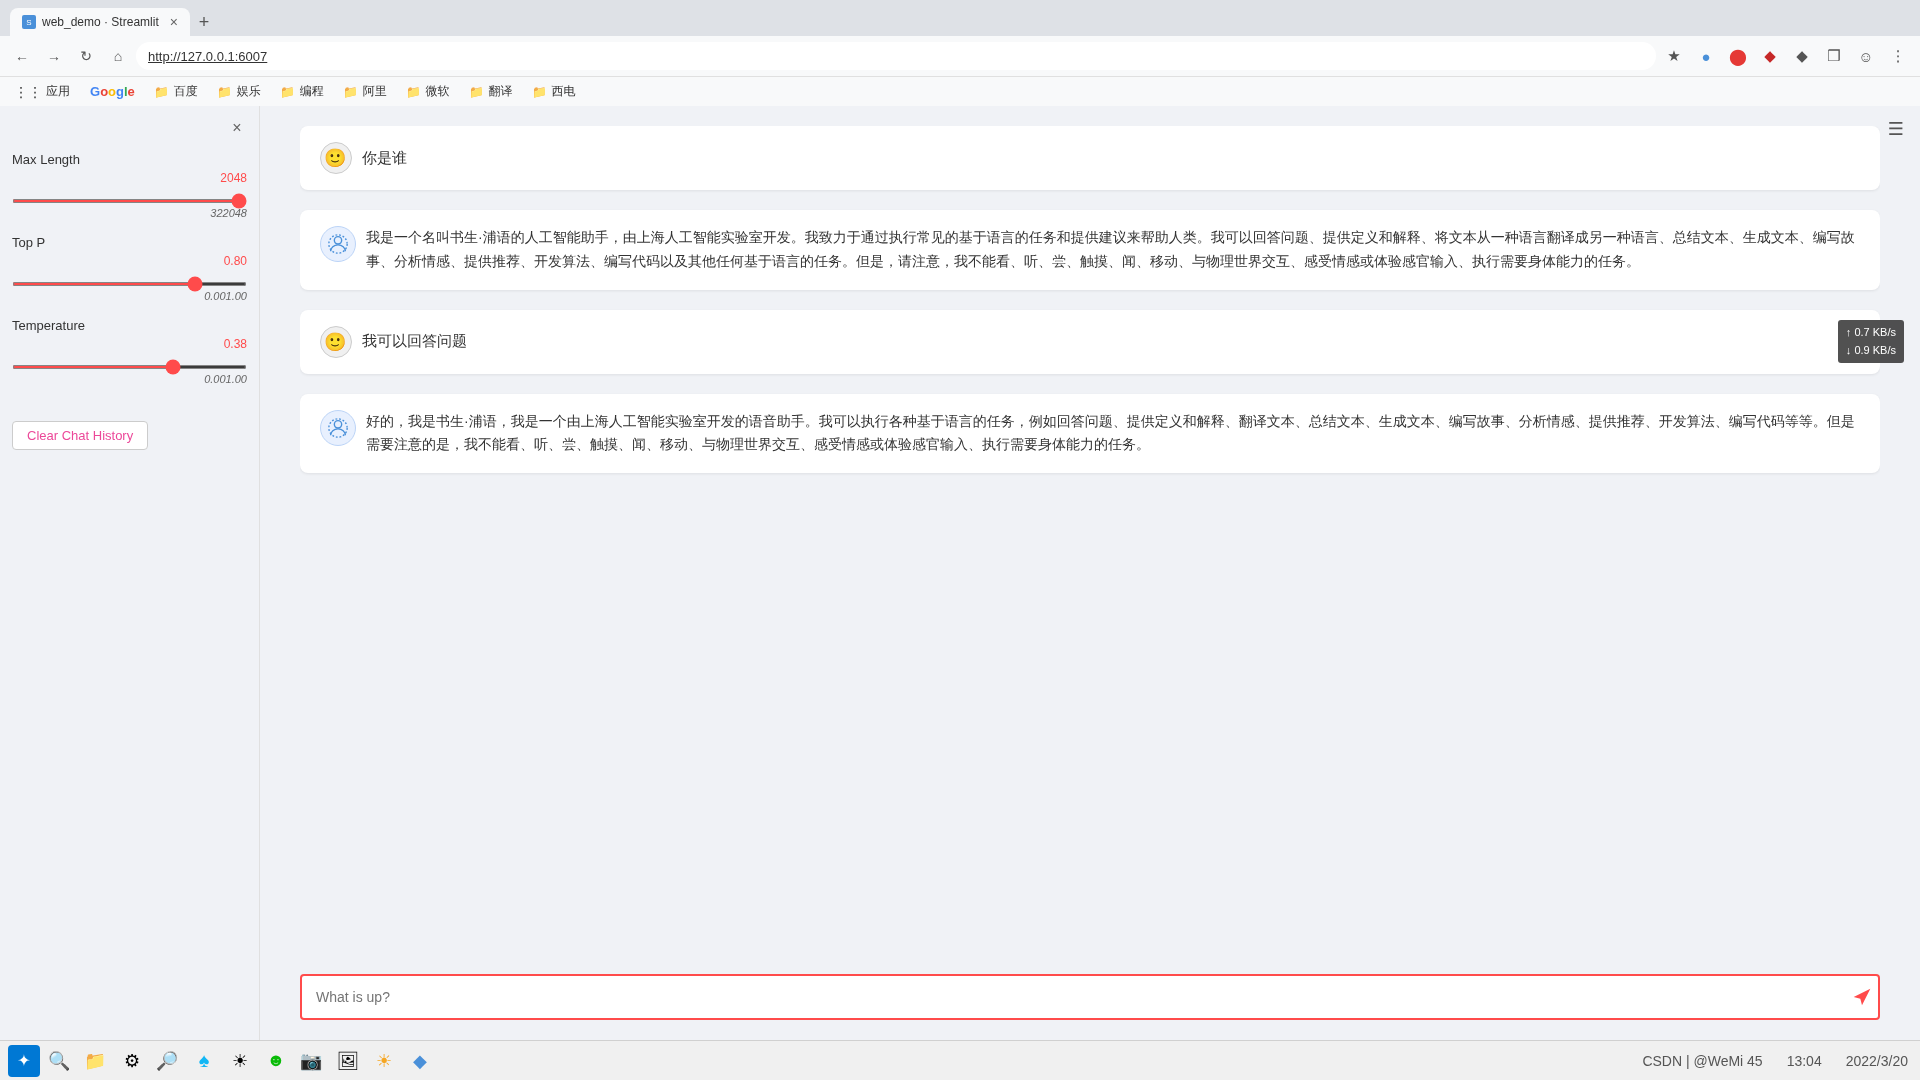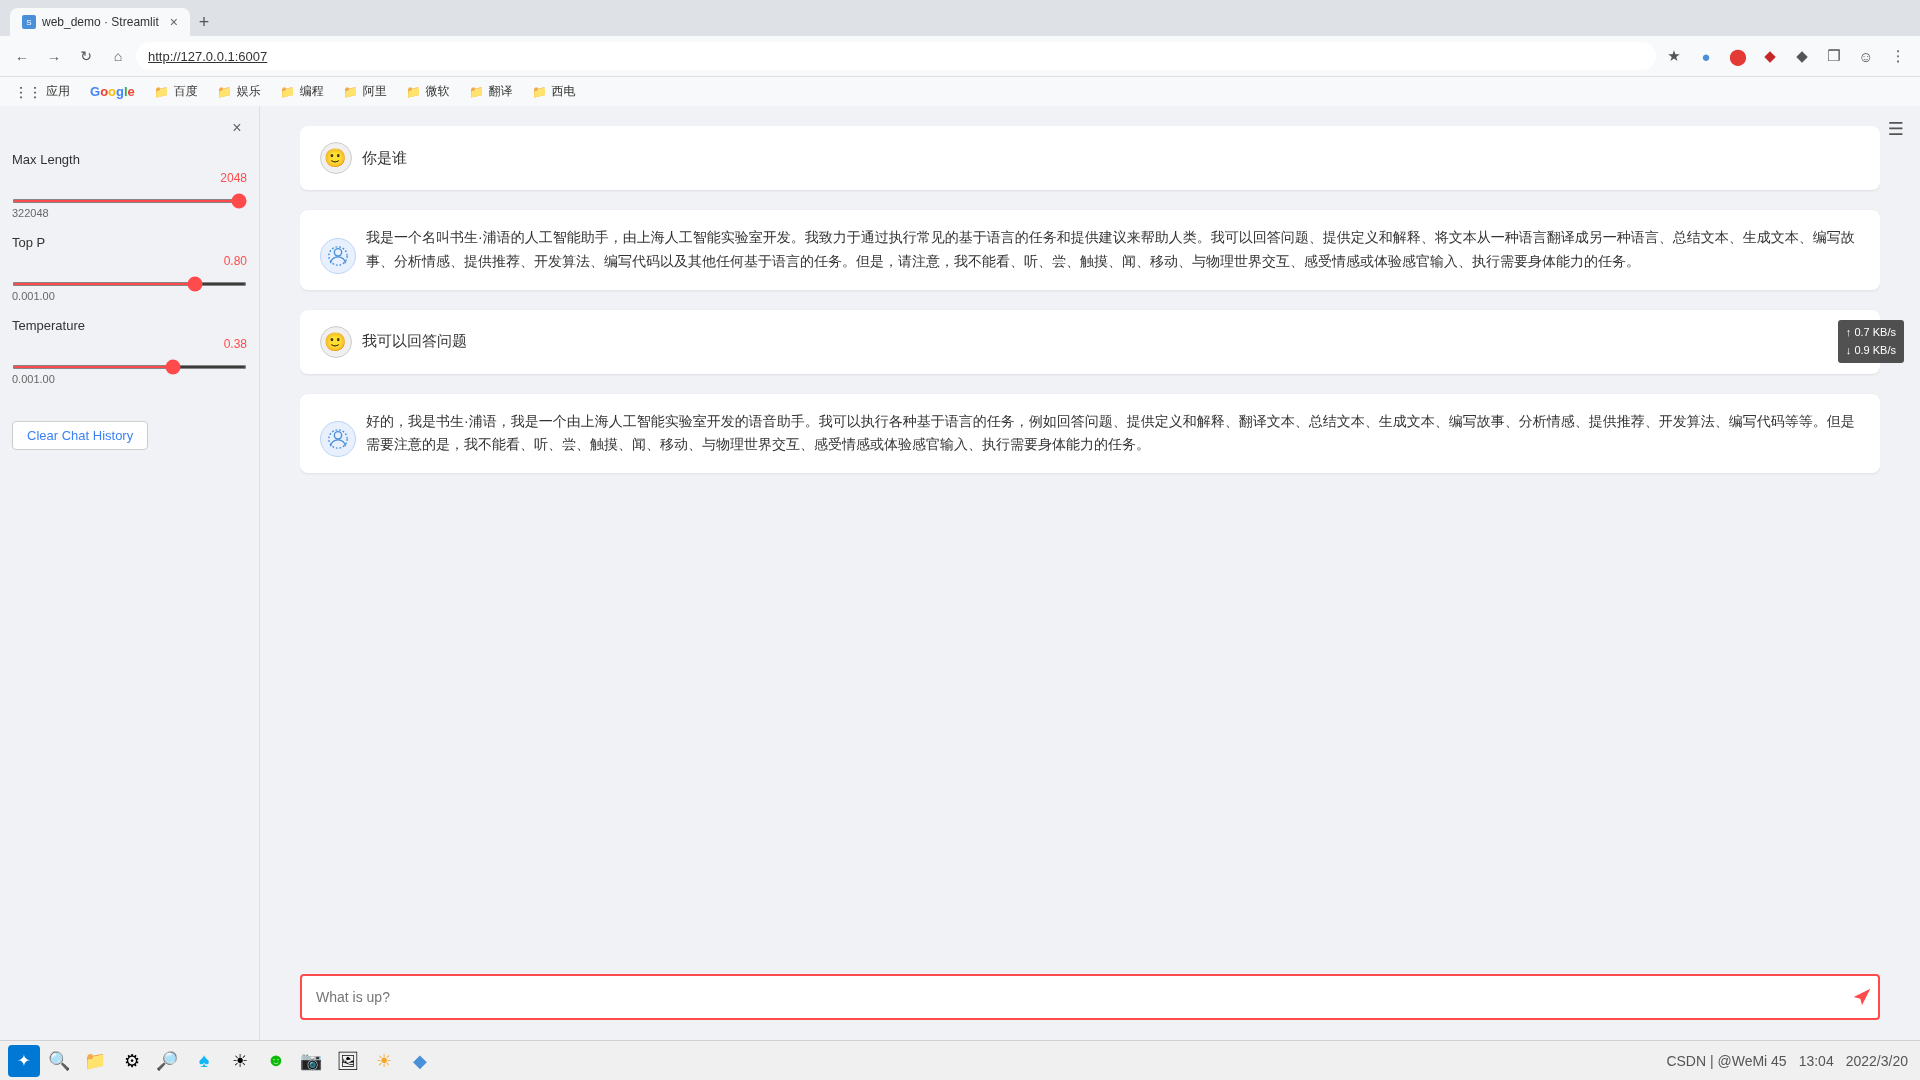--- a/index.html
+++ b/index.html
@@ -172,34 +172,35 @@
       margin-bottom: 4px;
     }
     input[type="range"] {
       width: 100%;
       height: 4px;
       accent-color: #ff4b4b;
       cursor: pointer;
     }
     .slider-range-labels {
       display: flex;
-      justify-content: flex-start;
+      justify-content: flex-end;
       font-size: 11px;
       color: #666;
+      font-style: italic;
     }
 
     .clear-chat-btn {
       margin-top: 20px;
       padding: 6px 14px;
       background: white;
       border: 1px solid #ccc;
       border-radius: 4px;
       font-size: 13px;
       cursor: pointer;
-      color: #3b82f6;
+      color: #ec4899;
     }
 
     
     .chat-area {
       flex: 1;
       display: flex;
       flex-direction: column;
       padding: 20px 40px;
       overflow: hidden;
       position: relative;
@@ -256,21 +257,21 @@
     }
     .user-text {
       font-size: 15px;
       color: #333;
       font-weight: 500;
       font-family: Liberation Mono, monospace;
     }
 
     .bot-message {
       display: flex;
-      align-items: flex-end;
+      align-items: flex-start;
       gap: 10px;
     }
     .bot-avatar {
       width: 36px;
       height: 36px;
       border-radius: 50%;
       background: #e8f0fe;
       border: 1px solid #bcd4f7;
       display: flex;
       align-items: center;
@@ -352,21 +353,21 @@
       border-radius: 4px;
       font-size: 18px;
     }
     .taskbar-start {
       background: #0078d4;
       border-radius: 4px;
     }
     .taskbar-sys-icons {
       display: flex;
       align-items: flex-end;
-      gap: 4px;
+      gap: 16px;
       margin-left: auto;
     }
     .taskbar-sys-icon {
       font-size: 14px;
       color: #555;
       cursor: pointer;
       padding: 2px 4px;
     }
 
     

